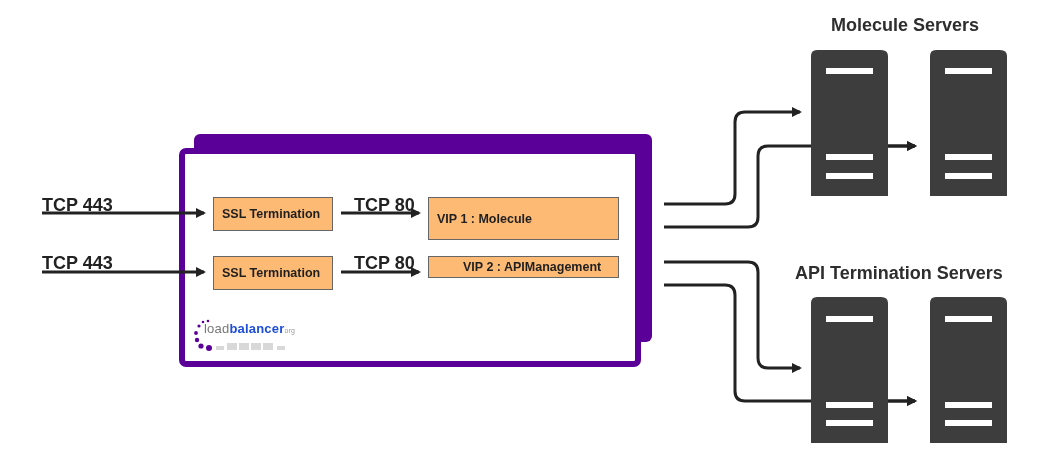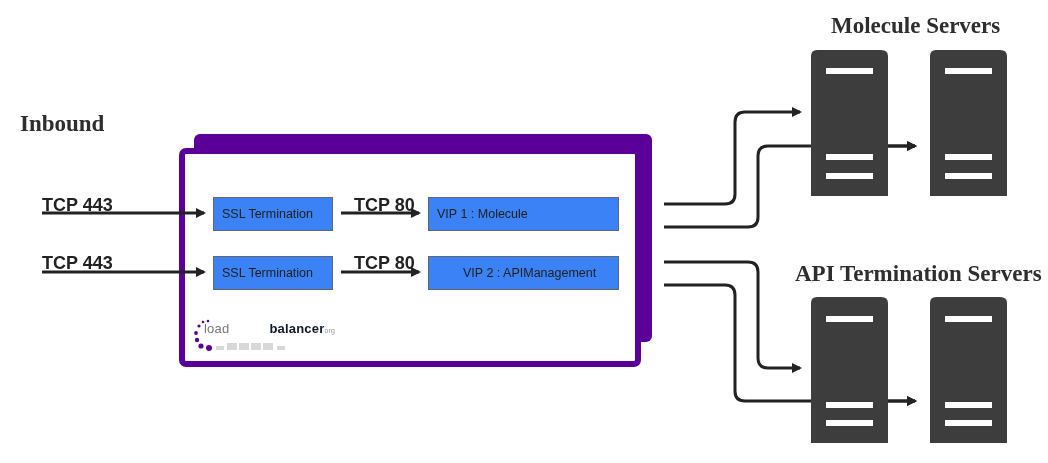--- a/index.html
+++ b/index.html
@@ -1,38 +1,37 @@
 <!DOCTYPE html>
 <html><head>
 <meta charset="utf-8">
 <style>
   html, body { margin: 0; padding: 0; background: #ffffff; }
   body { width: 1048px; height: 463px; position: relative; overflow: hidden;
          font-family: "Liberation Sans", "DejaVu Sans", sans-serif; color: #333; }
   .abs { position: absolute; }
-  .title { font-size: 23px; font-weight: bold; color: #2e2e2e; line-height: 21px; font-family: Liberation Serif, serif; }
+  .title { font-size: 18px; font-weight: bold; color: #2e2e2e; line-height: 21px; }
   .small-label { font-size: 18px; font-weight: bold; color: #222; }
-  .proc-box { position: absolute; background: #3b82f6; border: 1px solid #666;
-              font-size: 12.5px; font-weight: normal; color: #1f1f1f;
+  .proc-box { position: absolute; background: #fdba74; border: 1px solid #666;
+              font-size: 12.5px; font-weight: bold; color: #1f1f1f;
               display: flex; align-items: center; padding-left: 8px; box-sizing: border-box; }
   .lb-back { position: absolute; left: 194px; top: 134px; width: 458px; height: 208px;
              background: #5a0099; border-radius: 6px; }
   .lb-front { position: absolute; left: 179px; top: 148px; width: 450px; height: 207px;
               background: #fff; border: 6px solid #5a0099; border-radius: 7px; box-sizing: content-box; }
   svg { position: absolute; left: 0; top: 0; }
   .logo { position: absolute; left: 190px; top: 315px; width: 120px; height: 40px; }
   .logo-text { position: absolute; left: 14px; top: 6px; font-size: 13px; color: #777; letter-spacing: 0.2px; }
-  .logo-text b { color: #0f172a; margin-left: 40px; }
+  .logo-text b { color: #1d4ed8; }
   .logo-org { font-size: 7px; color: #999; }
 </style>
 </head>
 <body>
 
 <div class="abs title" style="left:20px; top:113px;">
-  <div>Inbound</div>
 </div>
 
 <div class="lb-back"></div>
 <div class="lb-front"></div>
 
 <svg width="1048" height="463" viewBox="0 0 1048 463">
   <defs>
     <marker id="ah" markerWidth="10" markerHeight="10" refX="8" refY="5" orient="auto" markerUnits="userSpaceOnUse">
       <path d="M0,0 L10,5 L0,10 z" fill="#222"></path>
     </marker>
@@ -99,21 +98,21 @@
 </svg>
 
 <div class="abs small-label" style="left:42px; top:195px;">TCP 443</div>
 <div class="abs small-label" style="left:42px; top:253px;">TCP 443</div>
 <div class="abs small-label" style="left:354px; top:195px;">TCP 80</div>
 <div class="abs small-label" style="left:354px; top:253px;">TCP 80</div>
 
 <div class="proc-box" style="left:213px; top:197px; width:120px; height:34px;">SSL Termination</div>
 <div class="proc-box" style="left:213px; top:256px; width:120px; height:34px;">SSL Termination</div>
 
-<div class="proc-box" style="left:428px; top:197px; width:191px; height:34px;">VIP 1 : Molecule</div>
-<div class="proc-box" style="left:428px; top:256px; width:191px; height:34px;padding-left:34px;">VIP 2 : APIManagement</div>
+<div class="proc-box" style="left:428px; top:197px; width:191px; height:43px;">VIP 1 : Molecule</div>
+<div class="proc-box" style="left:428px; top:256px; width:191px; height:22px;padding-left:34px;">VIP 2 : APIManagement</div>
 
 <div class="logo">
   <div class="logo-text"><span>load</span><b>balancer</b><span class="logo-org">org</span></div>
 </div>
 
 <div class="abs title" style="left:831px; top:15px;">Molecule Servers</div>
 <div class="abs title" style="left:795px; top:263px;">API Termination Servers</div>
 
 </body></html>

